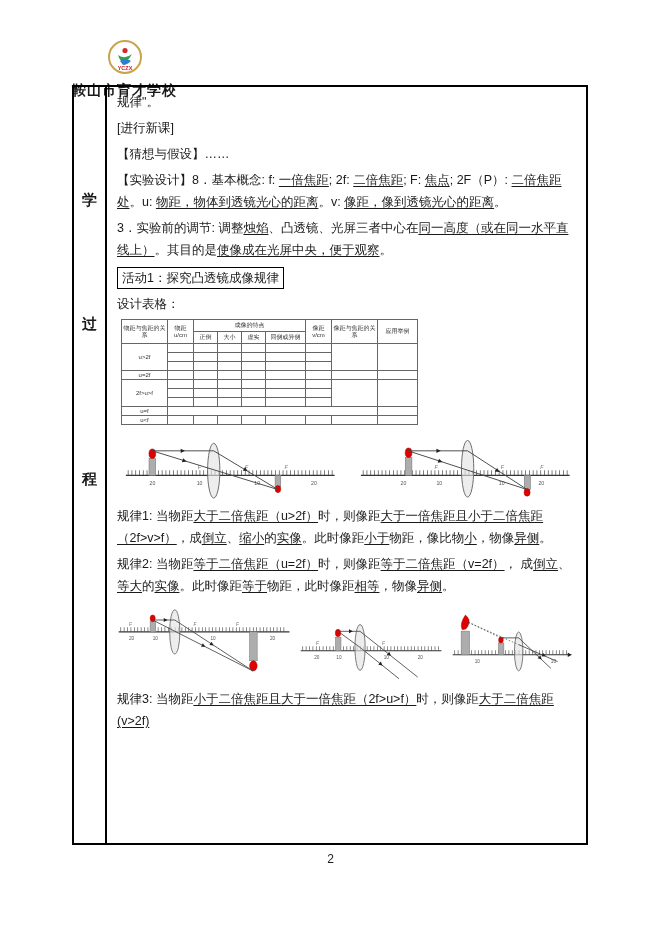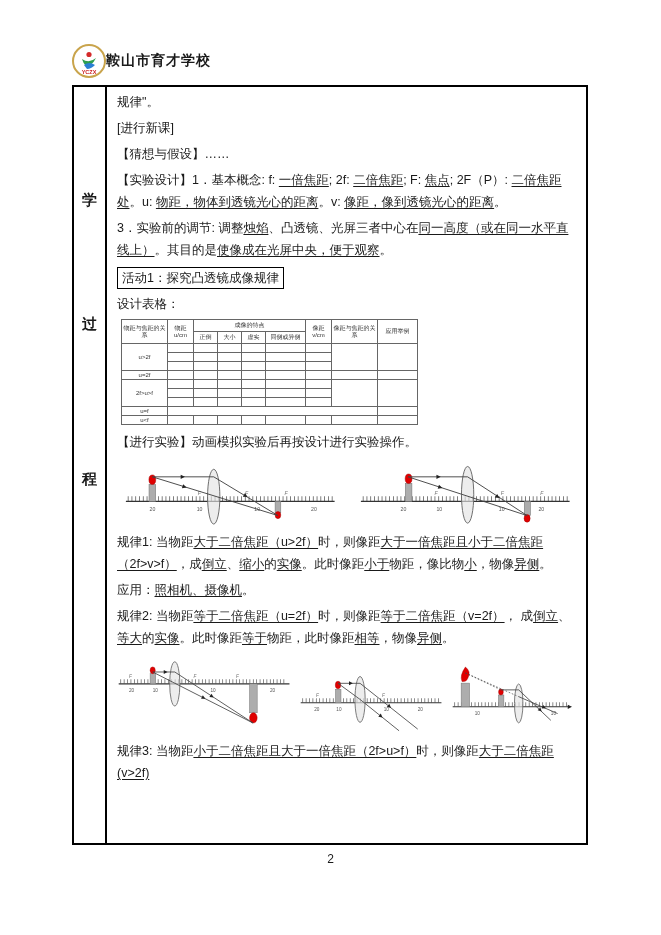--- a/index.html
+++ b/index.html
@@ -2,21 +2,21 @@
 <html><head>
 <meta charset="utf-8">
 <style>
   html,body{margin:0;padding:0;}
   body{
     width:661px;height:935px;background:#ffffff;position:relative;
     font-family:"Liberation Sans","DejaVu Sans",sans-serif;color:#1a1a1a;
     overflow:hidden;
   }
   
-  .hdr{position:absolute;left:72px;top:40px;height:42px;display:flex;align-items:center;}
+  .hdr{position:absolute;left:72px;top:40px;height:42px;display:flex;align-items:center;gap:8px;flex-direction:column;}
   .logo{width:34px;height:34px;border-radius:50%;border:2px solid #c9a44c;background:#fff;
         display:flex;align-items:center;justify-content:center;position:relative;box-sizing:border-box;}
   .logo svg{display:block;}
   .school{font-size:14px;font-weight:bold;letter-spacing:1px;}
   
   .sheet{position:absolute;left:72px;top:85px;width:516px;height:760px;
          border:2px solid #000;box-sizing:border-box;display:flex;}
   .sidecol{width:31px;border-right:2px solid #000;position:relative;flex:0 0 31px;}
   .sidechar{position:absolute;left:0;width:100%;text-align:center;font-size:15px;font-weight:bold;}
   .sc0{top:104px;} .sc1{top:228px;} .sc2{top:383px;}
@@ -68,21 +68,21 @@
   <div class="sidecol">
     <div class="sidechar sc0">学</div>
     <div class="sidechar sc1">过</div>
     <div class="sidechar sc2">程</div>
   </div>
 
   <div class="content">
     <p><span>规律"。</span></p>
     <p><span>[进行新课]</span></p>
     <p><span>【猜想与假设】……</span></p>
-    <p><span>【实验设计】1．基本概念: f: </span><span class="ul">一倍焦距</span><span>; 2f: </span><span class="ul">二倍焦距</span><span>; F: </span><span class="ul">焦点</span><span>; 2F（P）: </span><span class="ul">二倍焦距处</span><span>。u: </span><span class="ul">物距，物体到透镜光心的距离</span><span>。v: </span><span class="ul">像距，像到透镜光心的距离</span><span>。</span></p>
+    <p><span>【实验设计】8．基本概念: f: </span><span class="ul">一倍焦距</span><span>; 2f: </span><span class="ul">二倍焦距</span><span>; F: </span><span class="ul">焦点</span><span>; 2F（P）: </span><span class="ul">二倍焦距处</span><span>。u: </span><span class="ul">物距，物体到透镜光心的距离</span><span>。v: </span><span class="ul">像距，像到透镜光心的距离</span><span>。</span></p>
     <p><span>3．实验前的调节: 调整</span><span class="ul">烛焰</span><span>、凸透镜、光屏三者中心在</span><span class="ul">同一高度（或在同一水平直线上）</span><span>。其目的是</span><span class="ul">使像成在光屏中央，便于观察</span><span>。</span></p>
 
     <div class="actbox">活动1：探究凸透镜成像规律</div>
     <p>设计表格：</p>
 
     
     <table class="design">
       <tbody>
           <tr>
         <th class="cw0" rowspan="2">物距与焦距的关系</th>
@@ -175,21 +175,20 @@
         <td></td>
             <td></td>
         <td></td>
             <td></td>
         <td></td>
             <td></td>
       </tr>
     </tbody>
       </table>
 
-    <p><span>【进行实验】动画模拟实验后再按设计进行实验操作。</span></p>
 
     
     <div class="diag-row">
       <svg width="222" height="68" viewBox="0 0 225 72">
         <line class="comb" x1="4" y1="44" x2="221" y2="44"></line>
         <line class="axis" x1="2" y1="47" x2="223" y2="47"></line>
         <text class="f-lab" x="78" y="40">F</text>
         <text class="f-lab" x="128" y="40">F</text>
         <text class="f-lab" x="170" y="40">F</text>
         <text class="tick-num" x="27" y="57">20</text>
@@ -232,21 +231,20 @@
         </g>
         <path class="ray" d="M52,21 L115,21 L178,62"></path>
         <path class="ray" d="M52,21 L178,62"></path>
         <polygon class="arr" points="0,-2.3 4.5,0 0,2.3" transform="translate(82,21)"></polygon>
         <polygon class="arr" points="0,-2.3 4.5,0 0,2.3" transform="translate(145,41) rotate(33)"></polygon>
         <polygon class="arr" points="0,-2.3 4.5,0 0,2.3" transform="translate(84,31.5) rotate(18)"></polygon>
       </svg>
     </div>
 
     <p><span>规律1: 当物距</span><span class="ul">大于二倍焦距（u&gt;2f）</span><span>时，则像距</span><span class="ul">大于一倍焦距且小于二倍焦距（2f&gt;v&gt;f）</span><span>，成</span><span class="ul">倒立</span><span>、</span><span class="ul">缩小</span><span>的</span><span class="ul">实像</span><span>。此时像距</span><span class="ul">小于</span><span>物距，像比物</span><span class="ul">小</span><span>，物像</span><span class="ul">异侧</span><span>。</span></p>
-    <p><span>应用：</span><span class="ul">照相机、摄像机</span><span>。</span></p>
     <p><span>规律2: 当物距</span><span class="ul">等于二倍焦距（u=2f）</span><span>时，则像距</span><span class="ul">等于二倍焦距（v=2f）</span><span>， 成</span><span class="ul">倒立</span><span>、</span><span class="ul">等大</span><span>的</span><span class="ul">实像</span><span>。此时像距</span><span class="ul">等于</span><span>物距，此时像距</span><span class="ul">相等</span><span>，物像</span><span class="ul">异侧</span><span>。</span></p>
 
     
     <div class="diag-row2">
       <svg width="203" height="83" viewBox="0 0 205 85">
         <line class="comb" x1="4" y1="27" x2="200" y2="27"></line>
         <line class="axis" x1="2" y1="30" x2="203" y2="30"></line>
         <text class="f-lab" x="14" y="23">F</text>
         <text class="f-lab" x="90" y="23">F</text>
         <text class="f-lab" x="140" y="23">F</text>

